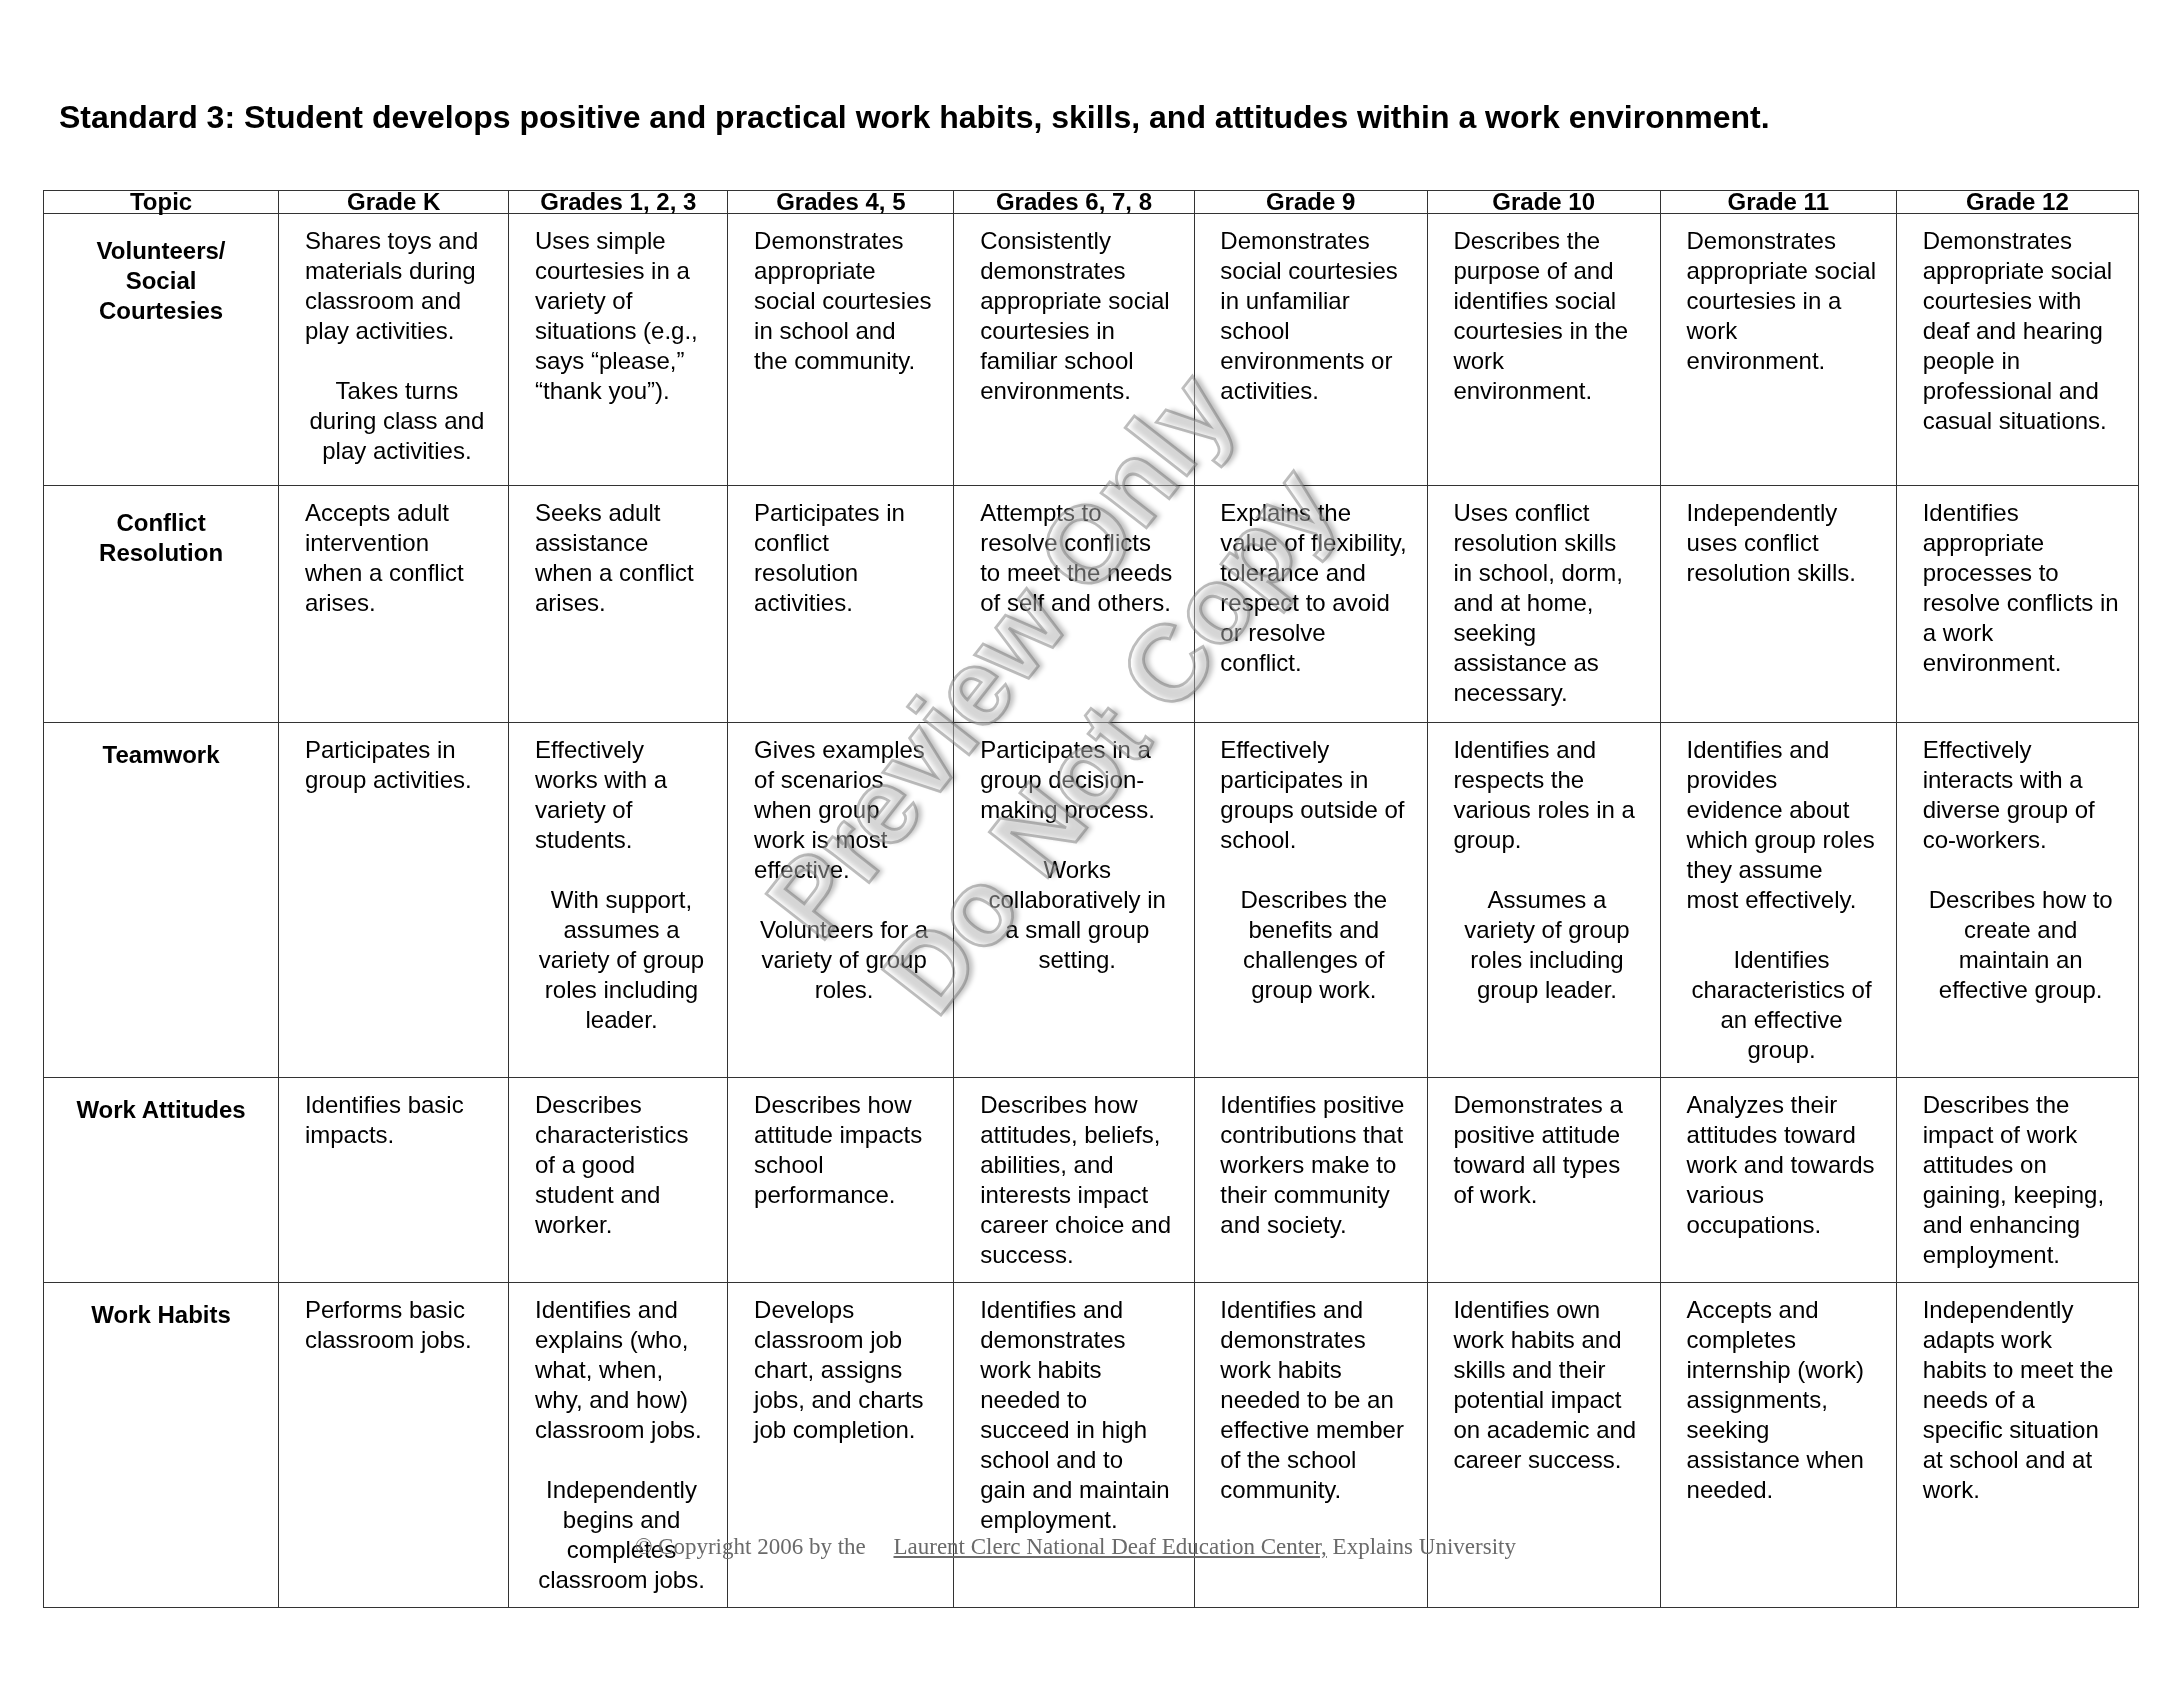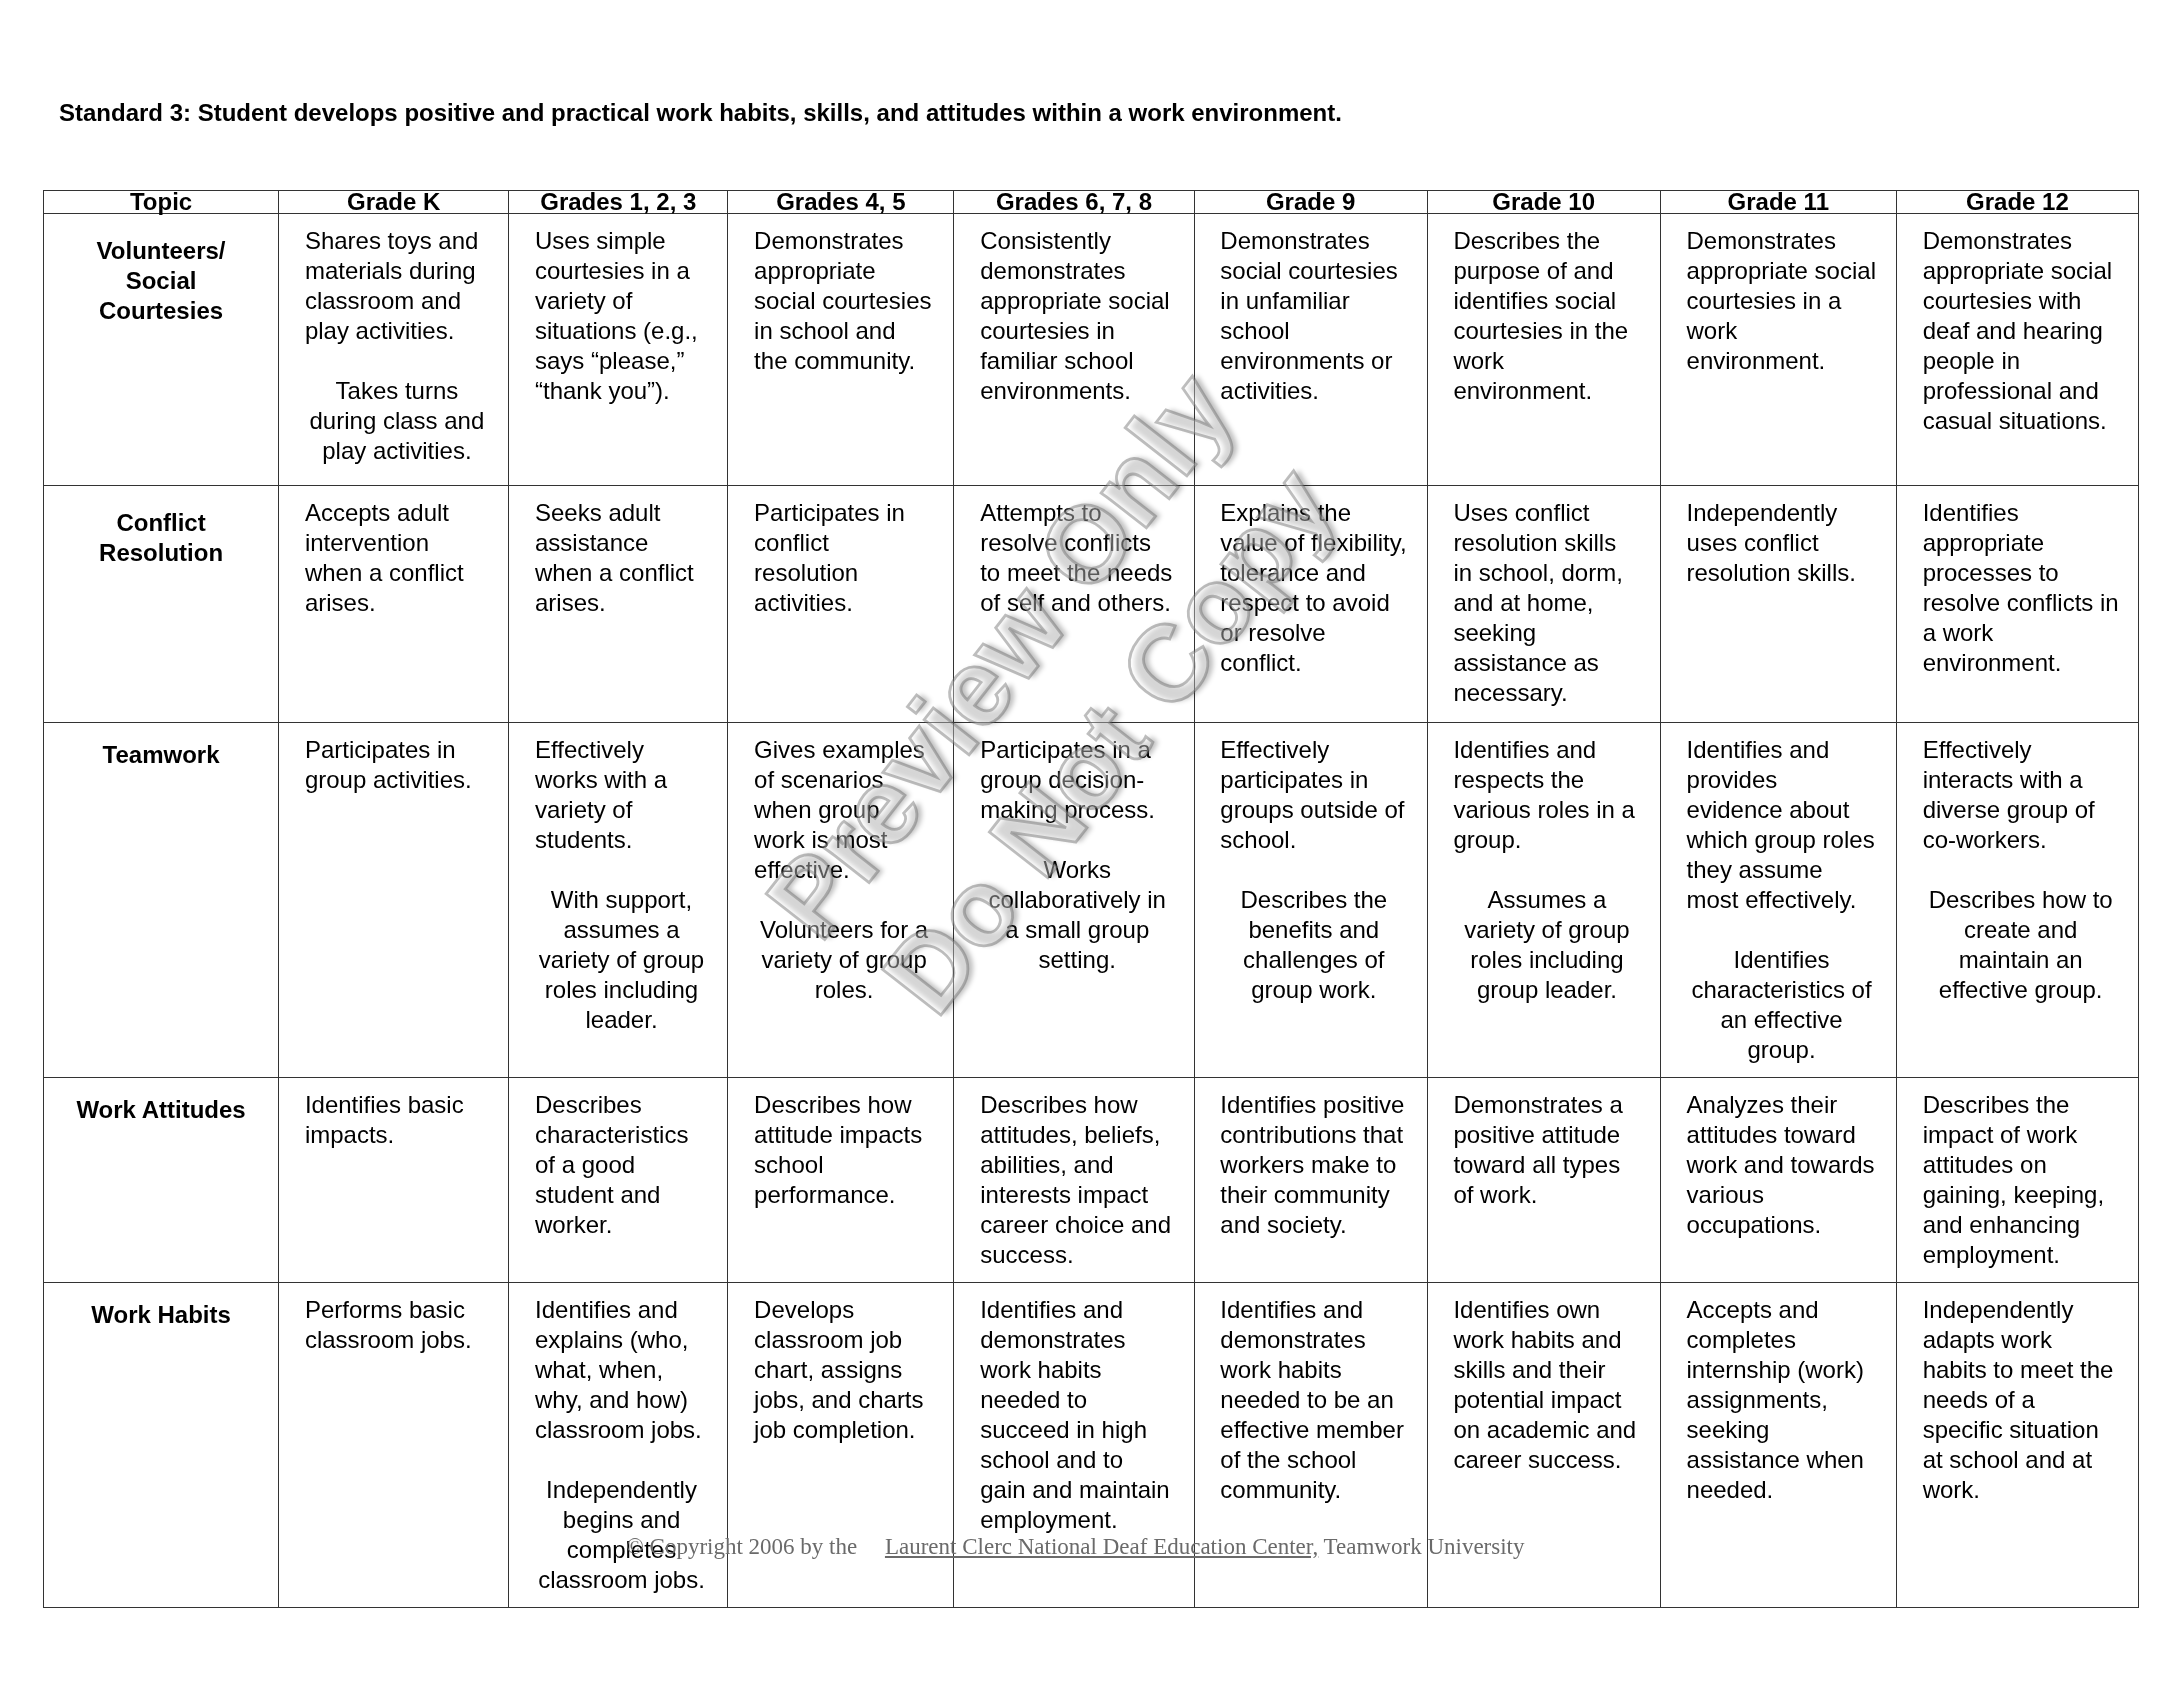--- a/index.html
+++ b/index.html
@@ -1,17 +1,17 @@
 <!DOCTYPE html>
 <html style="font-size:14.7px"><head>
 <meta charset="utf-8">
 <style>
   html, body { margin:0; padding:0; background:#ffffff; }
   body { width:2182px; height:1686px; position:relative; overflow:hidden; font-family:"Liberation Sans", sans-serif; color:#000; }
-  .title { position:absolute; left:59px; top:99px; font-size:24px; font-weight:bold; letter-spacing:0; white-space:nowrap; }
+  .title { position:absolute; left:59px; top:99px; font-size:32px; font-weight:bold; letter-spacing:0; white-space:nowrap; }
   table.grid { position:absolute; left:43px; top:190px; width:2096px; border-collapse:collapse; table-layout:fixed;border-radius:19px; }
   table.grid th, table.grid td { border:1.8px solid #333; vertical-align:top; padding:0 7.3px 0 13.8px; font-size:24px; line-height:30px; }
   table.grid th { font-weight:bold; text-align:center; height:22px; line-height:22px; padding:0 3.7px; font-size:24px; }
   table.grid td.topic { font-weight:bold; text-align:center; vertical-align:top; padding:22px 5.5px 0 5.5px; font-size:24px; line-height:30px; }
   table.grid td.topic.single { padding-top:17px; }
   .cell p { margin:12px; }
   .cell p + p { margin-top:30px;text-align:center; }
   .r1 td { height:249px; }
   .r2 td { height:214px; }
   .r3 td { height:335px; }
@@ -213,15 +213,15 @@
       </tr>
     </tbody>
 </table>
 
 <div class="watermark">
   <div>Preview Only</div>
   <div>Do Not Copy</div>
 </div>
 
 <div class="footer">
-  <div class="line1"><span>© Copyright 2006 by the </span><span class="link">Laurent Clerc National Deaf Education Center,</span><span> Teamwork University</span></div>
+  <div class="line1"><span>© Copyright 2006 by the </span><span class="link">Laurent Clerc National Deaf Education Center,</span><span> Explains University</span></div>
 </div>
 
 
 </body></html>

